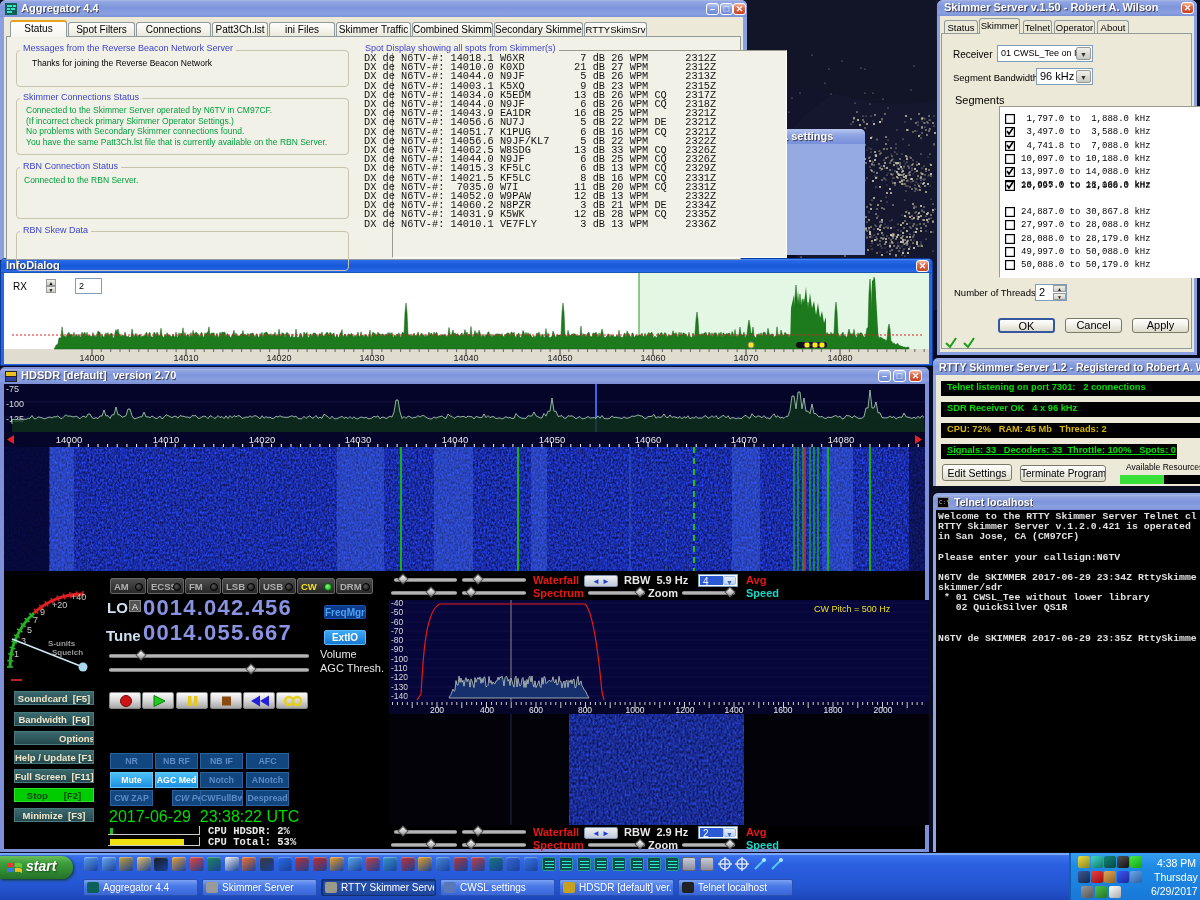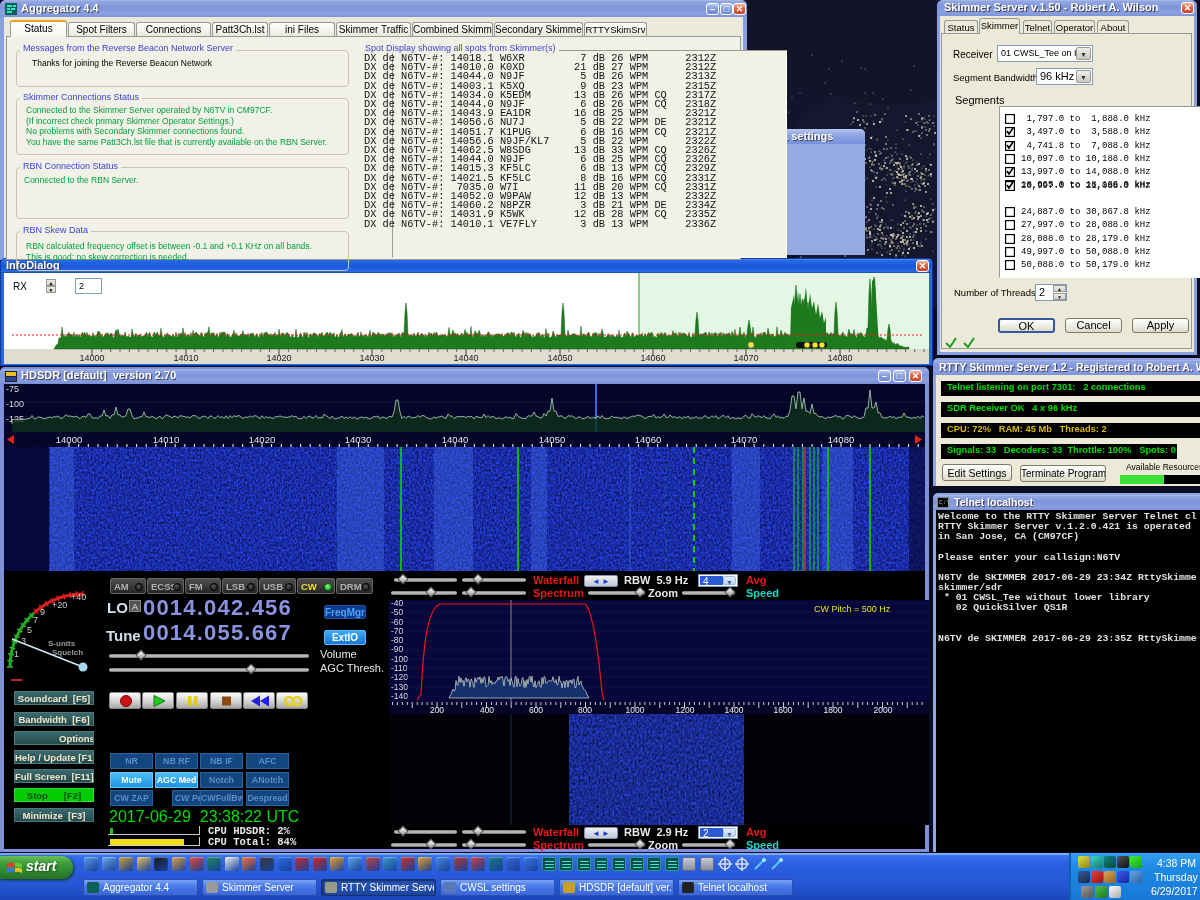--- a/index.html
+++ b/index.html
@@ -764,21 +764,20 @@
   <div class="grp" style="left:12px;top:81px;width:333px;height:57px;"></div>
   <div class="grplbl" style="left:16px;top:75px;background:#f2f1e8;">Skimmer Connections Status</div>
   <div class="abs grn" style="left:22px;top:88px;line-height:10.7px;font-size:8.5px;">Connected to the Skimmer Server operated by N6TV in CM97CF.<br>(If incorrect check primary Skimmer Operator Settings.)<br>No problems with Secondary Skimmer connections found.<br>You have the same Patt3Ch.lst file that is currently available on the RBN Server.</div>
 
   <div class="grp" style="left:12px;top:150px;width:333px;height:52px;"></div>
   <div class="grplbl" style="left:16px;top:144px;background:#f2f1e8;">RBN Connection Status</div>
   <div class="abs grn" style="left:20px;top:158px;">Connected to the RBN Server.</div>
 
   <div class="grp" style="left:12px;top:214px;width:333px;height:40px;"></div>
   <div class="grplbl" style="left:16px;top:208px;background:#f2f1e8;">RBN Skew Data</div>
-  <div class="abs grn" style="left:22px;top:224px;line-height:10.7px;font-size:8.5px;">RBN calculated frequency offset is between -0.1 and +0.1 KHz on all bands.<br>This is good; no skew correction is needed.</div>
 
   <div class="grplbl" style="left:358px;top:26px;background:#f2f1e8;">Spot Display showing all spots from Skimmer(s)</div>
   <div class="abs sunken" style="left:343px;top:33px;width:395px;height:208px;background:#f2f1e8;z-index:3;"></div>
   <pre class="abs mono" style="left:360px;top:37px;font-size:10.3px;line-height:9.2px;color:#111;z-index:5;">DX de N6TV-#: 14018.1 W6XR         7 dB 26 WPM      2312Z
 DX de N6TV-#: 14010.0 K0XD        21 dB 27 WPM      2312Z
 DX de N6TV-#: 14044.0 N9JF         5 dB 26 WPM      2313Z
 DX de N6TV-#: 14003.1 K5XQ         9 dB 23 WPM      2315Z
 DX de N6TV-#: 14034.0 K5EDM       13 dB 26 WPM CQ   2317Z
 DX de N6TV-#: 14044.0 N9JF         6 dB 26 WPM CQ   2318Z
 DX de N6TV-#: 14043.9 EA1DR       16 dB 25 WPM      2321Z
@@ -1297,21 +1296,21 @@
       <div class="bluebtn" style="left:196px;top:406px;width:43px;height:16px;line-height:14px;">CWFullBw</div>
       <div class="bluebtn" style="left:242px;top:406px;width:43px;height:16px;line-height:14px;">Despread</div>
   <div class="abs" style="left:105px;top:424px;color:#00dd00;font-size:16px;white-space:nowrap;">2017-06-29&nbsp;&nbsp;23:38:22 UTC</div>
   <div class="abs" style="left:104px;top:442px;width:92px;height:9px;border-right:1px solid #ccc;border-bottom:1px solid #ccc;">
         <span style="position:absolute;left:2px;top:2px;width:3px;height:6px;background:#20c020;"></span>
       </div>
   <div class="abs mono" style="left:204px;top:441px;color:#e8e8e8;font-size:10.5px;font-weight:bold;white-space:pre;">CPU HDSDR: 2%</div>
   <div class="abs" style="left:104px;top:453px;width:92px;height:9px;border-right:1px solid #ccc;border-bottom:1px solid #ccc;">
         <span style="position:absolute;left:2px;top:2px;width:74px;height:6px;background:#f0e010;"></span>
       </div>
-  <div class="abs mono" style="left:204px;top:452px;color:#e8e8e8;font-size:10.5px;font-weight:bold;white-space:pre;">CPU Total: 84%</div>
+  <div class="abs mono" style="left:204px;top:452px;color:#e8e8e8;font-size:10.5px;font-weight:bold;white-space:pre;">CPU Total: 53%</div>
 
     <div class="slider" style="left:390px;top:194px;width:63px;">
         <span class="thumb" style="left:5px;"></span>
       </div>
     <div class="slider" style="left:458px;top:194px;width:64px;">
         <span class="thumb" style="left:12px;"></span>
       </div>
     <div class="abs redlbl" style="left:529px;top:190px;">Waterfall</div>
     <div class="abs" style="left:580px;top:191px;width:34px;height:12px;background:linear-gradient(#f0f0f0,#c0c8d8);border:1px solid #8090b0;border-radius:2px;color:#2040d0;font-size:8px;text-align:center;line-height:11px;">◄ ►</div>
     <div class="abs whlbl" style="left:620px;top:190px;">RBW&nbsp; 5.9 Hz</div>
@@ -1526,21 +1525,21 @@
  </div>
 </div>
 
 <div class="win" style="left:933px;top:358px;width:267px;height:128px;background:#92a6e2;border-radius:5px 0 0 0;">
  <div class="abs tb-in" style="left:0;top:2px;width:267px;height:15px;border-radius:4px 0 0 0;"></div>
  <div class="abs ttxt" style="left:6px;top:3px;font-size:10.5px;">RTTY Skimmer Server 1.2 - Registered to Robert A. Wilson</div>
  <div class="abs beige" style="left:3px;top:17px;width:264px;height:111px;">
   <div class="abs" style="left:5px;top:6px;width:259px;height:15px;background:#000;color:#00e000;font-size:9.3px;font-weight:bold;padding:1px 0 0 6px;white-space:nowrap;overflow:hidden;">Telnet listening on port 7301:&nbsp;&nbsp; 2 connections</div>
   <div class="abs" style="left:5px;top:27px;width:259px;height:15px;background:#000;color:#00e000;font-size:9.3px;font-weight:bold;padding:1px 0 0 6px;white-space:nowrap;overflow:hidden;">SDR Receiver OK&nbsp;&nbsp; 4 x 96 kHz</div>
   <div class="abs" style="left:5px;top:48px;width:259px;height:15px;background:#000;color:#d8b800;font-size:9.3px;font-weight:bold;padding:1px 0 0 6px;white-space:nowrap;overflow:hidden;">CPU: 72%&nbsp;&nbsp; RAM: 45 Mb&nbsp;&nbsp; Threads: 2</div>
-  <div class="abs" style="left:5px;top:69px;width:236px;height:15px;background:#000;color:#00e000;font-size:9.3px;font-weight:bold;padding:1px 0 8px 6px;white-space:nowrap;overflow:hidden;">Signals: 33&nbsp;&nbsp; Decoders: 33&nbsp; Throttle: 100%&nbsp;&nbsp; Spots: 0</div>
+  <div class="abs" style="left:5px;top:69px;width:236px;height:15px;background:#000;color:#00e000;font-size:9.3px;font-weight:bold;padding:1px 0 8px 6px;white-space:nowrap;overflow:hidden;text-decoration:underline;">Signals: 33&nbsp;&nbsp; Decoders: 33&nbsp; Throttle: 100%&nbsp;&nbsp; Spots: 0</div>
   <div class="btn" style="left:6px;top:89px;width:70px;height:17px;line-height:16px;font-size:10.5px;">Edit Settings</div>
   <div class="btn" style="left:84px;top:90px;width:86px;height:17px;line-height:16px;font-size:10px;">Terminate Program</div>
   <div class="abs" style="left:190px;top:87px;font-size:8.5px;color:#000;white-space:nowrap;">Available Resources</div>
   <div class="abs" style="left:184px;top:100px;width:80px;height:9px;background:#000;">
         <span style="position:absolute;left:0;top:0;width:44px;height:9px;background:#38e038;"></span>
       </div>
  </div>
 </div>
 
 <div class="win" style="left:933px;top:493px;width:267px;height:359px;background:#92a6e2;border-radius:5px 0 0 0;">

